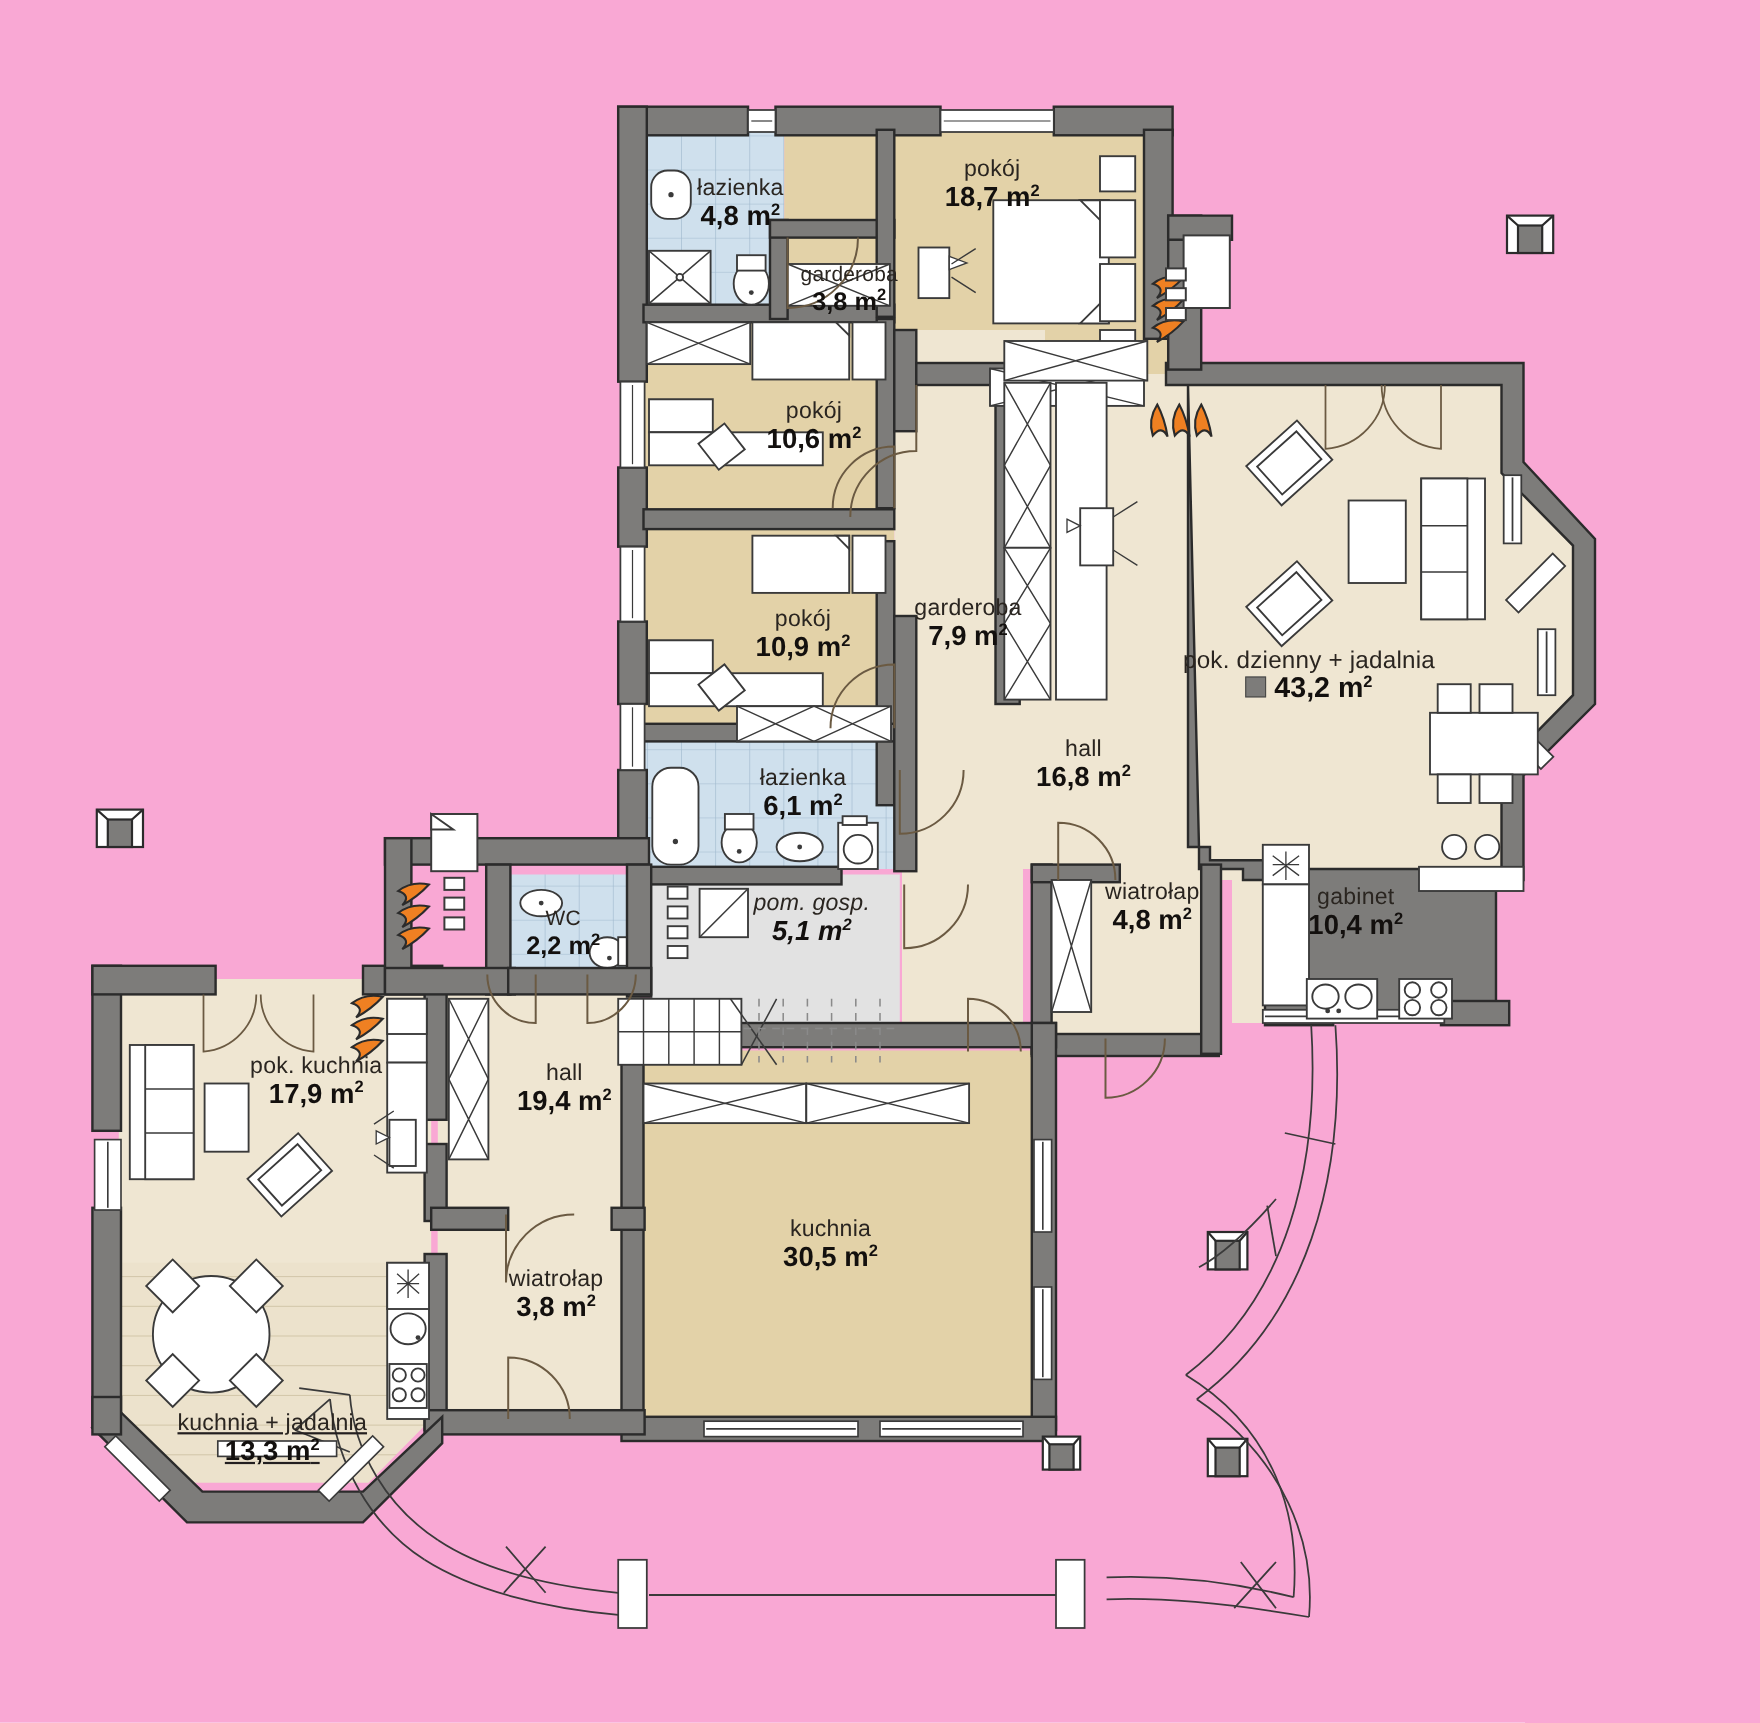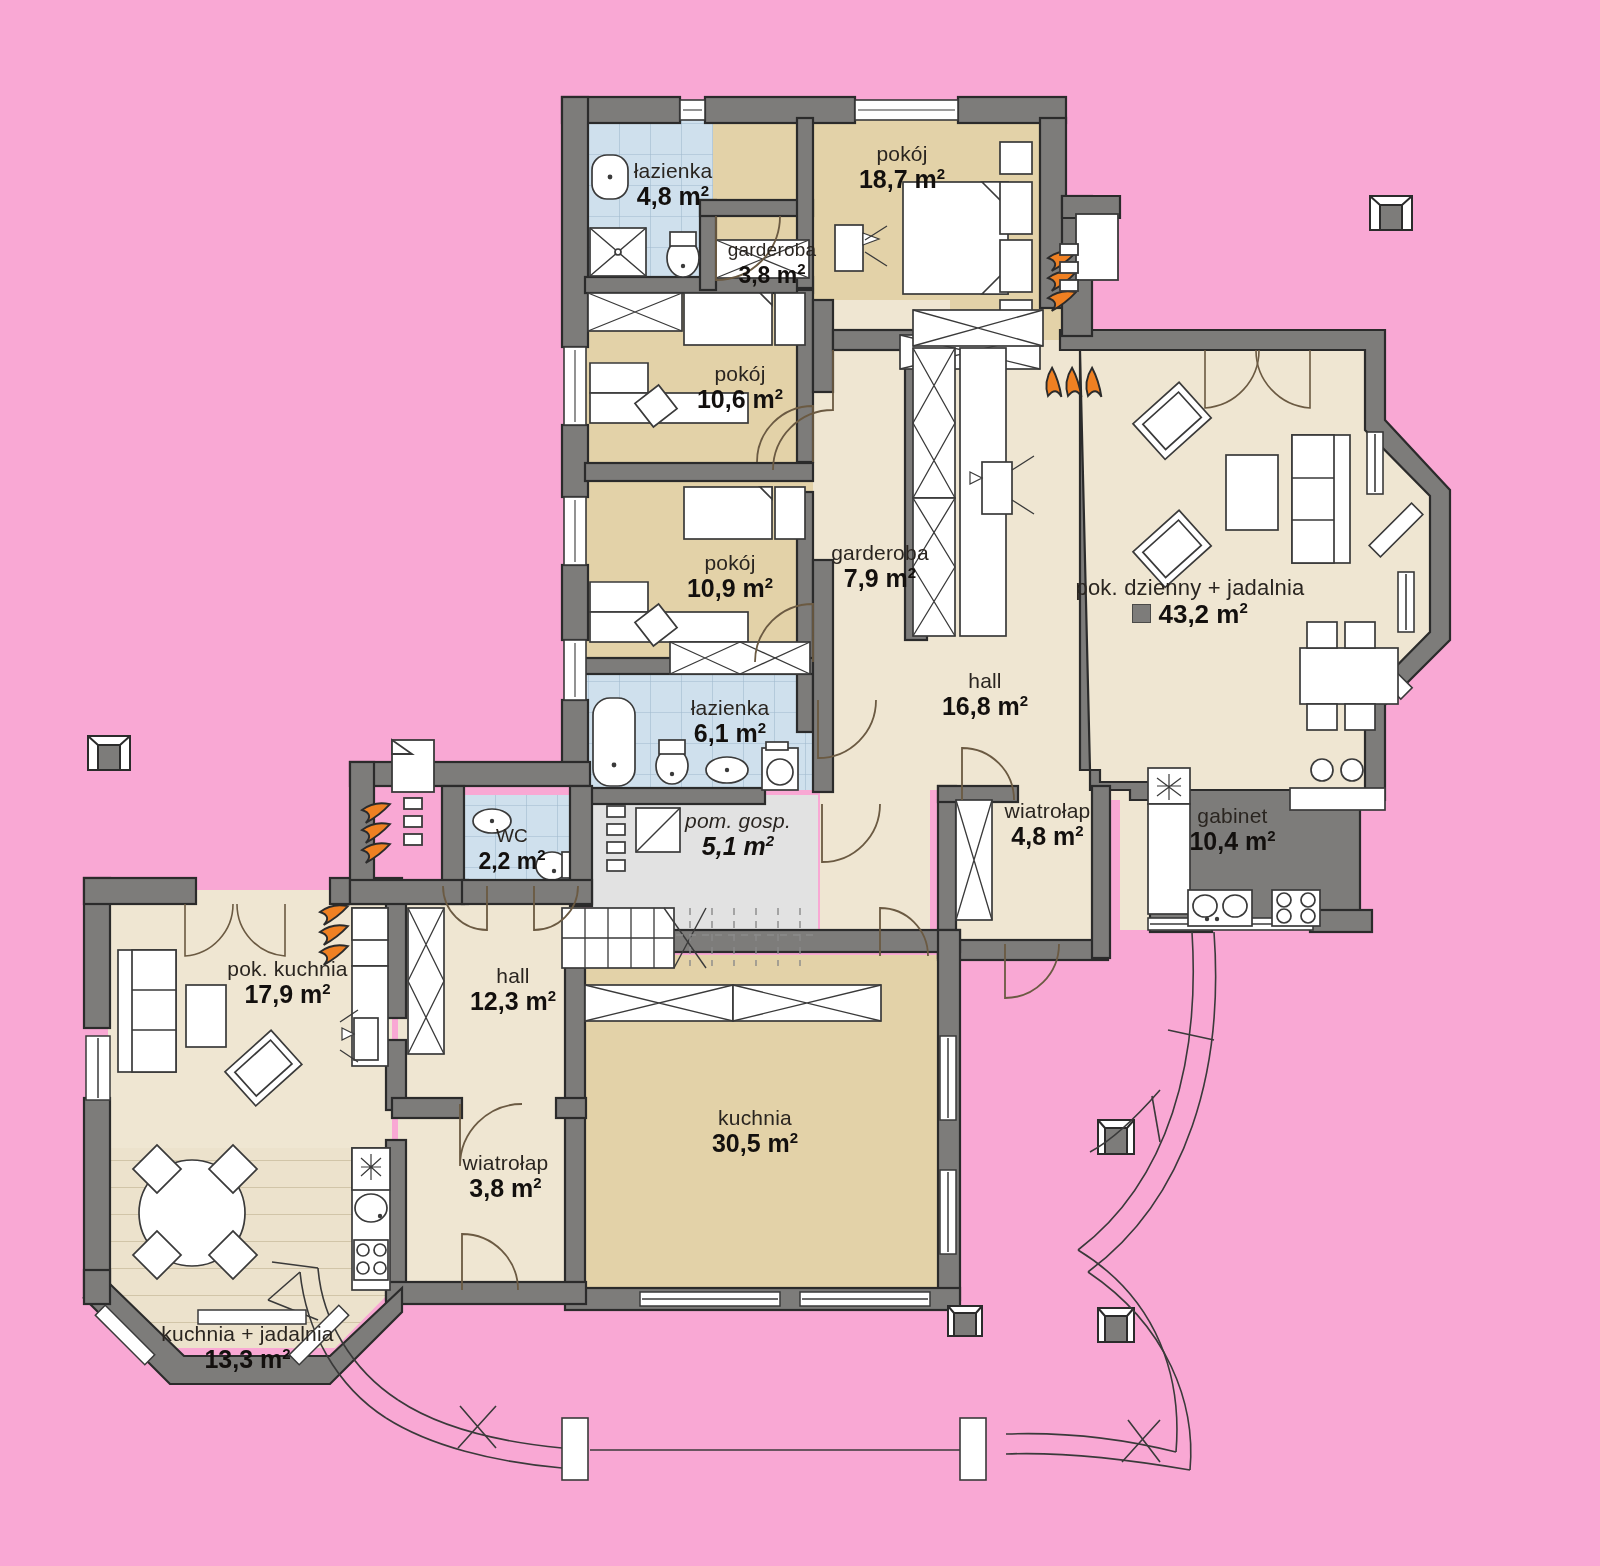--- a/index.html
+++ b/index.html
@@ -577,56 +577,56 @@
 <div class="lbl" style="left:648px;top:810px;width:180px;font-style:italic;">
   <span class="nm">pom. gosp.</span>
   <span class="ar"><span>5,1 m</span><sup>2</sup></span>
 </div>
 
 <div class="lbl" style="left:900px;top:670px;width:170px;">
   <span class="nm">hall</span>
   <span class="ar"><span>16,8 m</span><sup>2</sup></span>
 </div>
 
-<div class="lbl big" style="left:1075px;top:576px;width:230px;">
+<div class="lbl big" style="left:1075px;top:588px;width:230px;">
   <span class="nm">pok. dzienny + jadalnia</span>
   <span class="ar swatchrow">
     <i class="swatch"></i>
     <span><span>43,2 m</span><sup>2</sup></span>
   </span>
 </div>
 
 <div class="lbl" style="left:960px;top:800px;width:175px;">
   <span class="nm">wiatrołap</span>
   <span class="ar"><span>4,8 m</span><sup>2</sup></span>
 </div>
 
 <div class="lbl" style="left:1140px;top:805px;width:185px;">
   <span class="nm">gabinet</span>
   <span class="ar"><span>10,4 m</span><sup>2</sup></span>
 </div>
 
 <div class="lbl" style="left:428px;top:965px;width:170px;">
   <span class="nm">hall</span>
-  <span class="ar"><span>12,3 m</span><sup>2</sup></span>
+  <span class="ar"><span>19,4 m</span><sup>2</sup></span>
 </div>
 
 <div class="lbl" style="left:195px;top:958px;width:185px;">
   <span class="nm">pok. kuchnia</span>
   <span class="ar"><span>17,9 m</span><sup>2</sup></span>
 </div>
 
 <div class="lbl" style="left:660px;top:1107px;width:190px;">
   <span class="nm">kuchnia</span>
   <span class="ar"><span>30,5 m</span><sup>2</sup></span>
 </div>
 
 <div class="lbl" style="left:418px;top:1152px;width:175px;">
   <span class="nm">wiatrołap</span>
   <span class="ar"><span>3,8 m</span><sup>2</sup></span>
 </div>
 
-<div class="lbl" style="left:125px;top:1323px;width:245px;">
+<div class="lbl" style="left:125px;top:1283px;width:245px;text-decoration:underline;">
   <span class="nm">kuchnia + jadalnia</span>
   <span class="ar"><span>13,3 m</span><sup>2</sup></span>
 </div>
 
 </div>
 
 </body></html>

